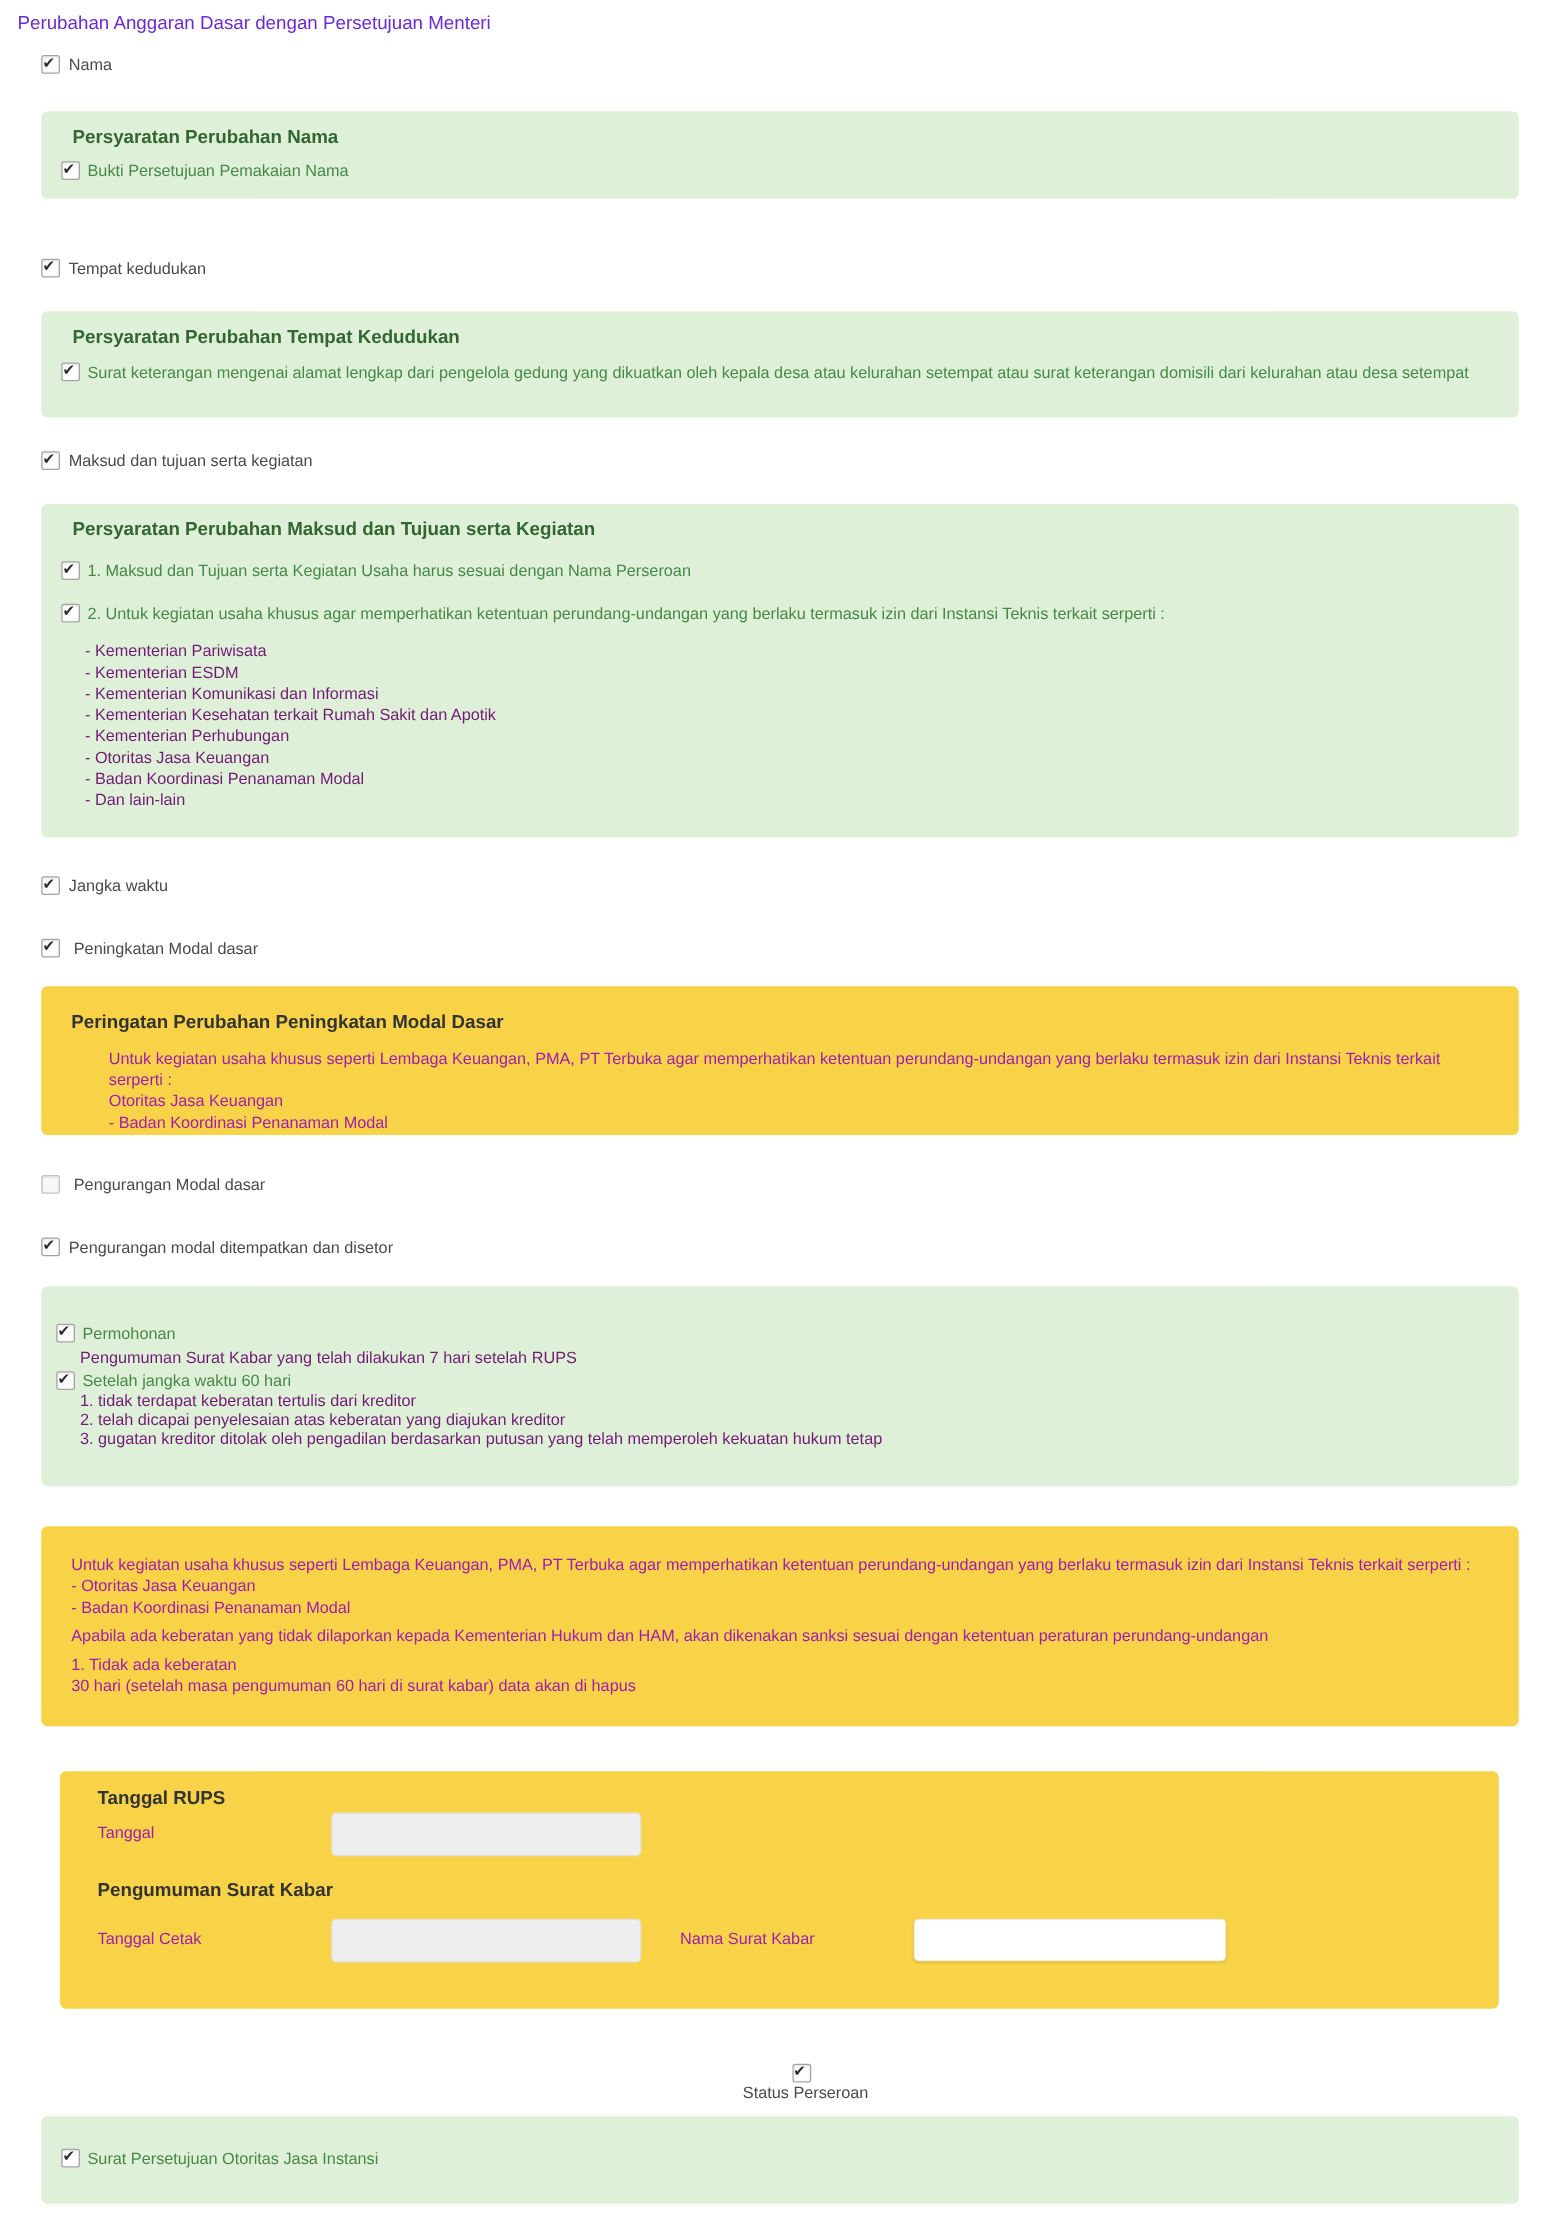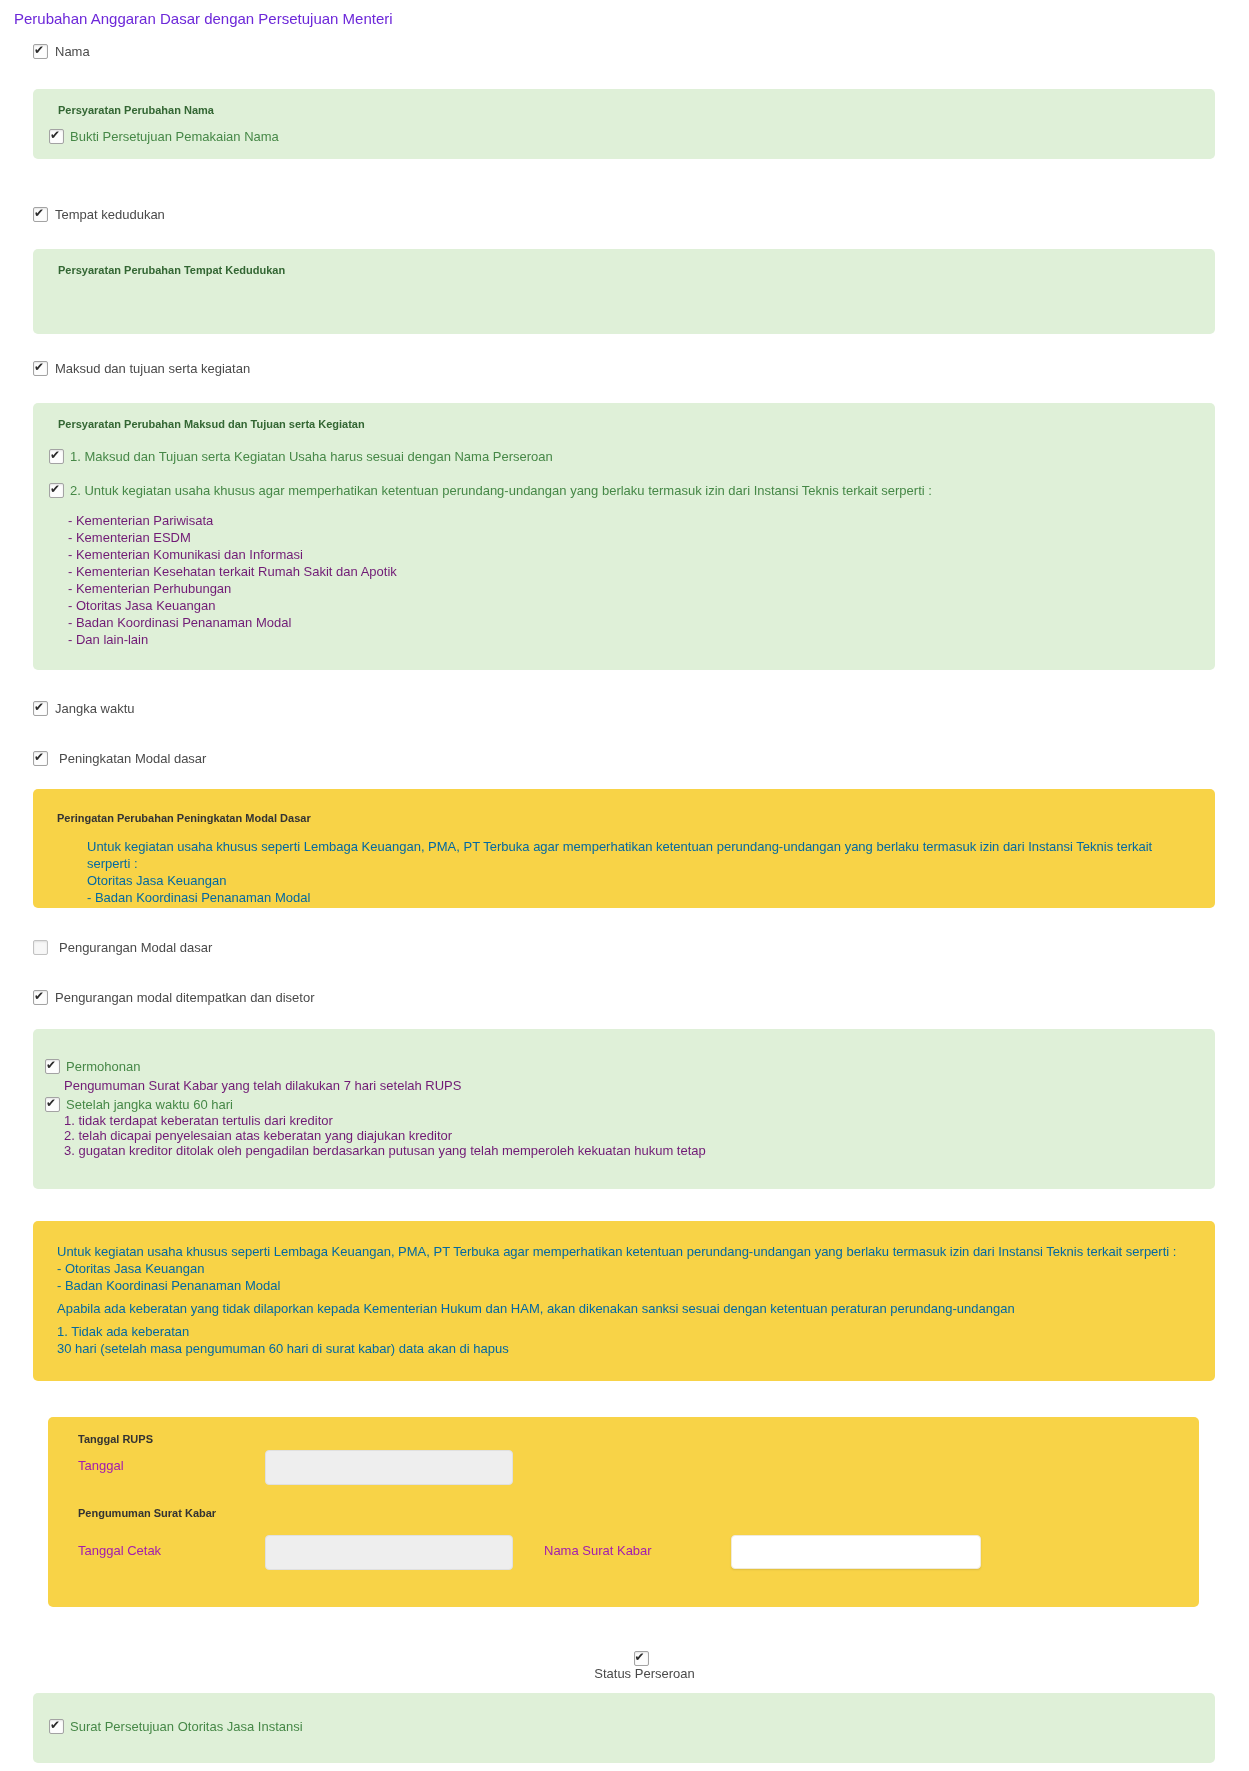--- a/index.html
+++ b/index.html
@@ -27,26 +27,26 @@
   .chk-row .lbl.gap2{margin-left:11px;}
 
   
   .panel{
     margin-left:33px;width:1182px;box-sizing:border-box;
     border-radius:5px;overflow:hidden;
   }
   .green{background:#dff0d8;}
   .yellow{background:#f8d347;}
   .panel h2{
-    margin:0;font-size:11px;line-height:16px;font-weight:bold;
+    margin:0;font-size:15px;line-height:16px;font-weight:bold;
   }
   .green h2{color:#336633;}
   .yellow h2{color:#333333;}
   .gtext{color:#701a75;}
-  .ytext{color:#0369a1;}
+  .ytext{color:#a21caf;}
   .panel .chk-item{display:flex;align-items:center;height:15px;}
   .panel .chk-item .lbl{margin-left:6px;line-height:15px;color:#468847;}
   .line{margin:0;line-height:17px;}
 
   
   #row-nama{margin-top:16px;}
   #panel-nama{margin-top:30px;height:70px;padding:13px 25px 0 16px;}
   #panel-nama h2{margin-left:9px;}
   #panel-nama .chk-item{margin-top:11px;}
   #row-tempat{margin-top:48px;}
@@ -107,20 +107,24 @@
   </div>
 </div>
 
 <div class="chk-row" id="row-tempat">
   <span class="cb checked"></span>
   <span class="lbl">Tempat kedudukan</span>
 </div>
 
 <div class="panel green" id="panel-tempat">
   <h2>Persyaratan Perubahan Tempat Kedudukan</h2>
+  <div class="chk-item">
+    <span class="cb checked"></span>
+    <span class="lbl">Surat keterangan mengenai alamat lengkap dari pengelola gedung yang dikuatkan oleh kepala desa atau kelurahan setempat atau surat keterangan domisili dari kelurahan atau desa setempat</span>
+  </div>
 </div>
 
 <div class="chk-row" id="row-maksud">
   <span class="cb checked"></span>
   <span class="lbl">Maksud dan tujuan serta kegiatan</span>
 </div>
 
 <div class="panel green" id="panel-maksud">
   <h2>Persyaratan Perubahan Maksud dan Tujuan serta Kegiatan</h2>
   <div class="chk-item i1">

